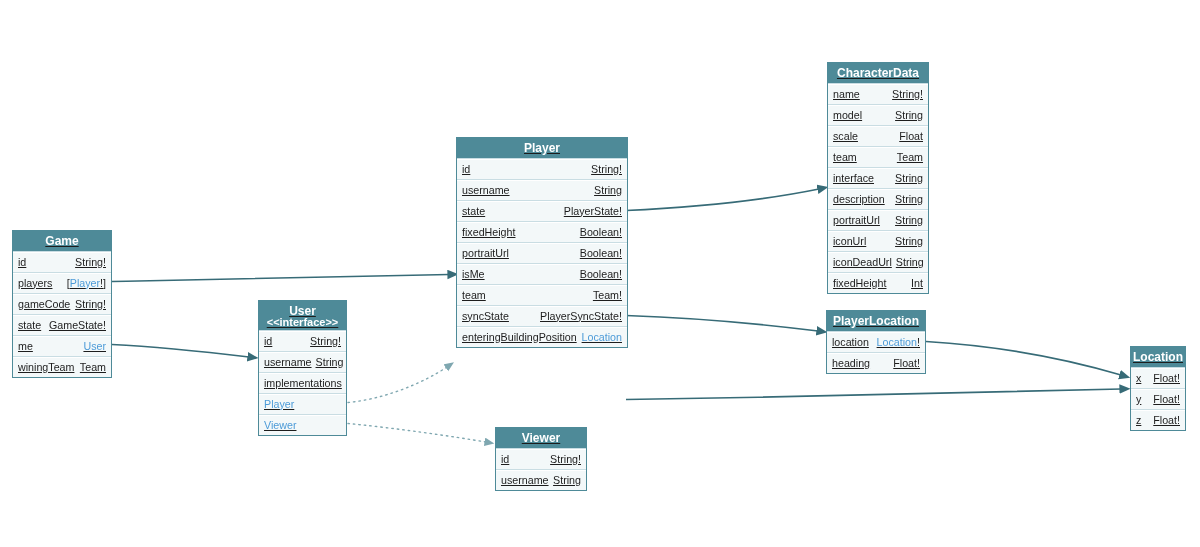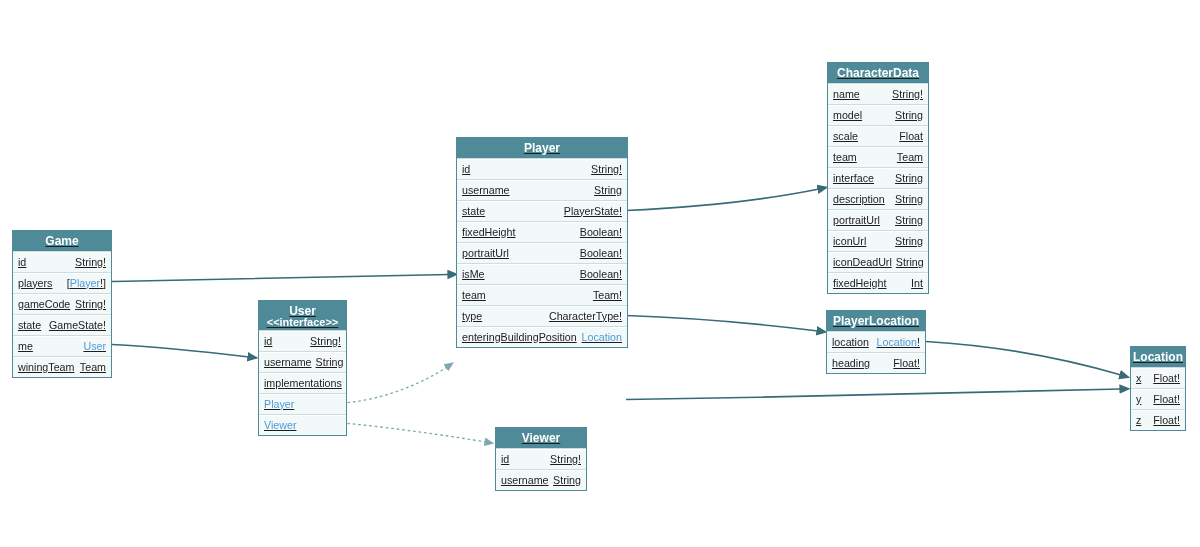--- a/index.html
+++ b/index.html
@@ -127,22 +127,22 @@
     </div>
     <div class="trow">
       <span class="fn bk">isMe</span>
       <span class="ft"><span class="bk">Boolean!</span><span class="bl"></span><span class="bk"></span></span>
     </div>
     <div class="trow">
       <span class="fn bk">team</span>
       <span class="ft"><span class="bk">Team!</span><span class="bl"></span><span class="bk"></span></span>
     </div>
     <div class="trow">
-      <span class="fn bk">type</span>
-      <span class="ft"><span class="bk">CharacterType!</span><span class="bl"></span><span class="bk"></span></span>
+      <span class="fn bk">syncState</span>
+      <span class="ft"><span class="bk">PlayerSyncState!</span><span class="bl"></span><span class="bk"></span></span>
     </div>
     <div class="trow">
       <span class="fn bk">enteringBuildingPosition</span>
       <span class="ft"><span class="bk"></span><span class="bl">Location</span><span class="bk"></span></span>
     </div>
   </div>
 
   <div class="tnode" style="left:827px;top:62px;width:102px">
     <div class="thead">
       <div>CharacterData</div>

